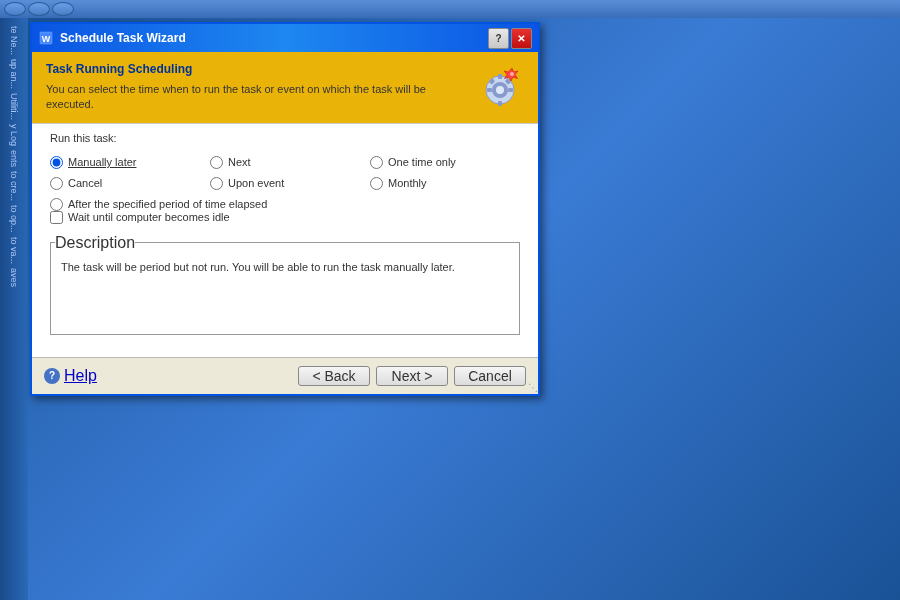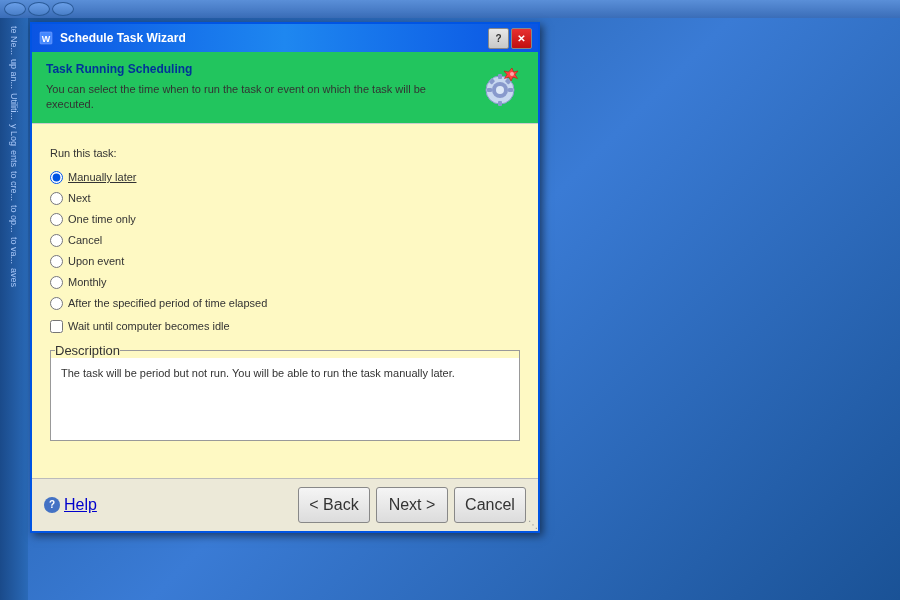--- a/index.html
+++ b/index.html
@@ -129,21 +129,21 @@
       background: linear-gradient(to bottom, #e83030, #c01010);
       color: white;
     }
 
     .tb-btn.help {
       color: #333;
     }
 
     
     .dialog-header {
-      background: #22c55e;
+      background: #eab308;
       padding: 10px 14px;
       display: flex;
       justify-content: space-between;
       align-items: flex-start;
       border-bottom: 1px solid #ccc;
     }
 
     .header-text-block {}
 
     .header-title {
@@ -167,36 +167,35 @@
       flex-shrink: 0;
     }
 
     .header-icon svg {
       width: 48px;
       height: 48px;
     }
 
     
     .dialog-body {
-      background: #fef9c3;
-      padding: 23px 18px;
+      background: #ffffff;
+      padding: 8px 18px;
     }
 
     .run-label {
       font-size: 11px;
       color: #333;
       margin-bottom: 12px;
       font-weight: normal;
     }
 
     .radio-grid {
       display: grid;
-      grid-template-columns: 1fr;
+      grid-template-columns: 1fr 1fr 1fr;
       gap: 8px 10px;
-      margin-bottom: 10px;
     }
 
     .radio-item {
       display: flex;
       align-items: center;
       gap: 5px;
       font-size: 11px;
       color: #333;
     }
 
@@ -278,26 +277,26 @@
       justify-content: center;
     }
 
     .footer-buttons {
       display: flex;
       gap: 6px;
     }
 
     .footer-btn {
       min-width: 72px;
-      height: 36px;
+      height: 20px;
       padding: 0 10px;
       background: linear-gradient(to bottom, #f5f5f5, #dcdcdc);
       border: 1px solid #888;
       border-radius: 3px;
-      font-size: 16px;
+      font-size: 14px;
       cursor: pointer;
       font-family: Tahoma, Arial, sans-serif;
       color: #333;
     }
 
     
     .resize-handle {
       position: absolute;
       bottom: 0;
       right: 0;
@@ -309,21 +308,21 @@
       text-align: right;
       line-height: 12px;
     }
 
     .fieldset-desc {
       border: 1px solid #999;
       margin-bottom: 14px;
     }
 
     .fieldset-desc legend {
-      font-size: 13px;
+      font-size: 16px;
       margin-left: 4px;
       color: #333;
     }
 
     .fieldset-inner {
       padding: 4px 8px 8px 8px;
       min-height: 75px;
       background: white;
     }
   </style>

